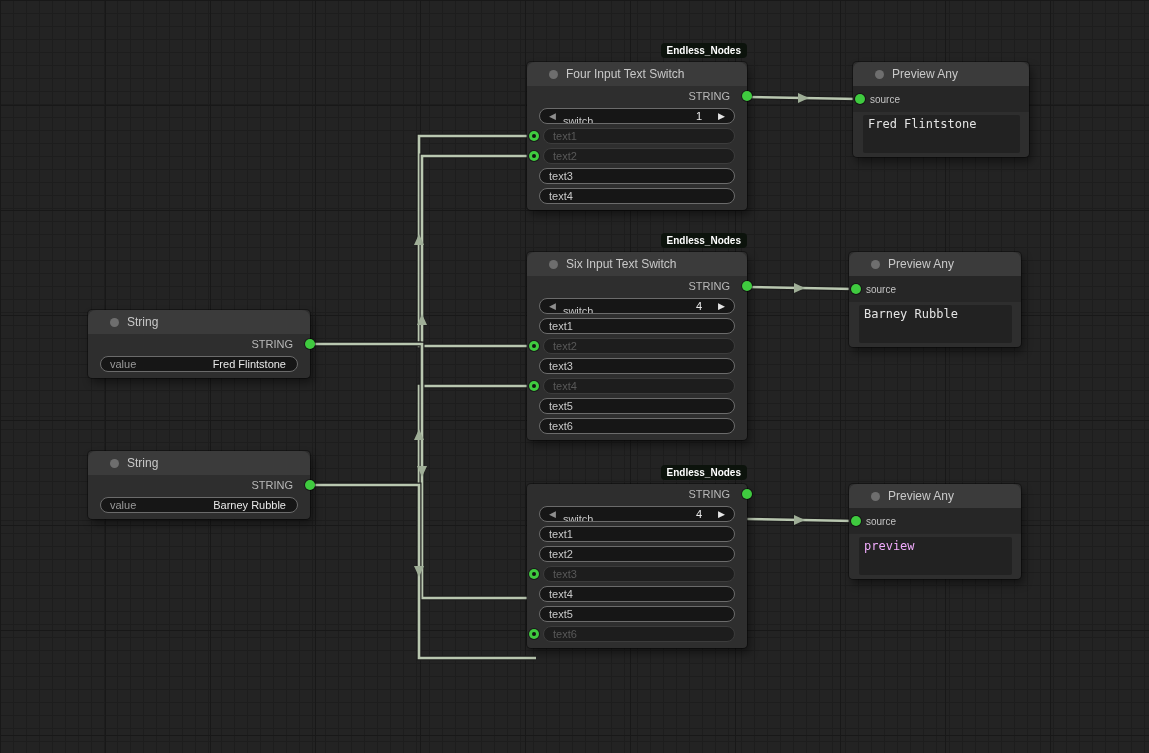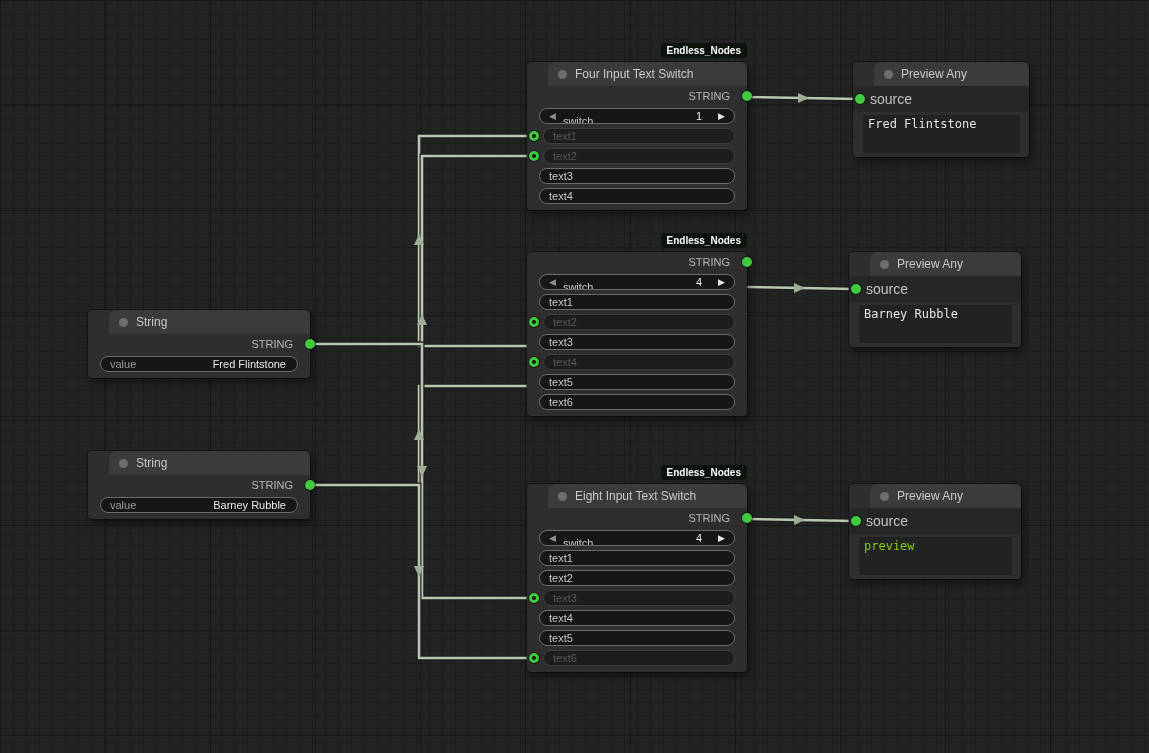--- a/index.html
+++ b/index.html
@@ -14,22 +14,22 @@
       linear-gradient(90deg, var(--grid-minor,#1d1d1d) 1px, transparent 1px);
     background-size:105px 105px,105px 105px,13px 13px,13px 13px;
   }
   #wires{position:absolute;left:0;top:0;width:1149px;height:753px;}
   .node{
     position:absolute;background:var(--body,#2e2e2e);border-radius:4px;
     box-shadow:3px 5px 9px rgba(0,0,0,.45), 0 0 0 1px rgba(0,0,0,.35);
   }
   .node-title{
     height:24px;background:var(--titlebg,#3b3b3b);border-radius:8px 8px 0 0;
-    display:flex;align-items:center;gap:8px;padding:0 10px;
-    color:#c9c9c9;font-size:12px;white-space:nowrap;margin-left:21px;
+    display:flex;align-items:center;gap:8px;padding:0 22px;
+    color:#c9c9c9;font-size:12px;white-space:nowrap;
   }
   .title-dot{width:9px;height:9px;border-radius:50%;background:#6e6e6e;flex:0 0 auto;}
   .badge{
     position:absolute;right:0;top:-19px;background:var(--badgebg,#0c130c);
     color:#fff;font-size:10px;font-weight:bold;line-height:13px;
     padding:1px 6px 1px;border-radius:4px;white-space:nowrap;
   }
   .row{height:20px;position:relative;display:flex;align-items:center;}
   .out-row{justify-content:flex-end;padding-right:17px;color:#b8b8b8;font-size:11px;}
   .dot-out{
@@ -59,29 +59,29 @@
   .sw-arr{font-size:9px;line-height:1;flex:0 0 auto;}
   .sw-arr.l{color:#8f8f8f;margin-right:7px;}
   .sw-arr.r{color:#e6e6e6;margin-left:2px;}
   .sw-label{flex:1;color:#c9c9c9;margin-top:10px;}
   .sw-value{color:#ececec;margin-right:14px;}
   .vp-label{color:#9a9a9a;}
   .vp-spacer{flex:1;}
   .vp-value{color:#e8e8e8;margin-right:2px;}
   .source-strip{
     height:26px;background:var(--stripbg,#262626);display:flex;align-items:center;
-    padding-left:17px;font-size:14px;color:#c3c3c3;position:relative;
+    padding-left:17px;font-size:10px;color:#c3c3c3;position:relative;
   }
   .preview-box{
     margin:3px 9px 4px 10px;height:38px;background:var(--textareabg,#222222);
     border-radius:2px;color:#e4e4e4;font-family:"DejaVu Sans Mono",monospace;
     font-size:12px;line-height:15px;padding:2px 5px;box-sizing:border-box;
     white-space:pre;overflow:hidden;
   }
-  .preview-box.dim{color:#84cc16;}
+  .preview-box.dim{color:#f0abfc;}
 </style>
 </head>
 <body>
 
 <div id="canvas">
   <svg id="wires">
       <polyline points="310,344 419,344 419,136 536,136" fill="none" stroke="#1c1c1c" stroke-width="5"></polyline>
       <polyline points="310,344 419,344 419,136 536,136" fill="none" stroke="#b9c7b0" stroke-width="2.6"></polyline>
       <polyline points="310,485 422,485 422,156 536,156" fill="none" stroke="#1c1c1c" stroke-width="5"></polyline>
       <polyline points="310,485 422,485 422,156 536,156" fill="none" stroke="#b9c7b0" stroke-width="2.6"></polyline>
@@ -183,20 +183,24 @@
           </div>
         </div>
         <div class="row">
           <div class="pill">
             <span>text4</span>
           </div>
         </div>
       </div>
       <div class="node" style="left: 527px; top: 252px; width: 220px; padding-bottom: 4px;">
         <div class="badge">Endless_Nodes</div>
+        <div class="node-title">
+          <span class="title-dot"></span>
+          <span>Six Input Text Switch</span>
+        </div>
         <div class="row out-row">
           <span>STRING</span>
           <span class="dot-out"></span>
         </div>
         <div class="row">
           <div class="pill">
             <span class="sw-arr l">◀</span>
             <span class="sw-label">switch</span>
             <span class="sw-value">4</span>
             <span class="sw-arr r">▶</span>
@@ -234,24 +238,20 @@
           </div>
         </div>
         <div class="row">
           <div class="pill">
             <span>text6</span>
           </div>
         </div>
       </div>
       <div class="node" style="left: 527px; top: 484px; width: 220px; padding-bottom: 4px;">
         <div class="badge">Endless_Nodes</div>
-        <div class="node-title">
-          <span class="title-dot"></span>
-          <span>Eight Input Text Switch</span>
-        </div>
         <div class="row out-row">
           <span>STRING</span>
           <span class="dot-out"></span>
         </div>
         <div class="row">
           <div class="pill">
             <span class="sw-arr l">◀</span>
             <span class="sw-label">switch</span>
             <span class="sw-value">4</span>
             <span class="sw-arr r">▶</span>

